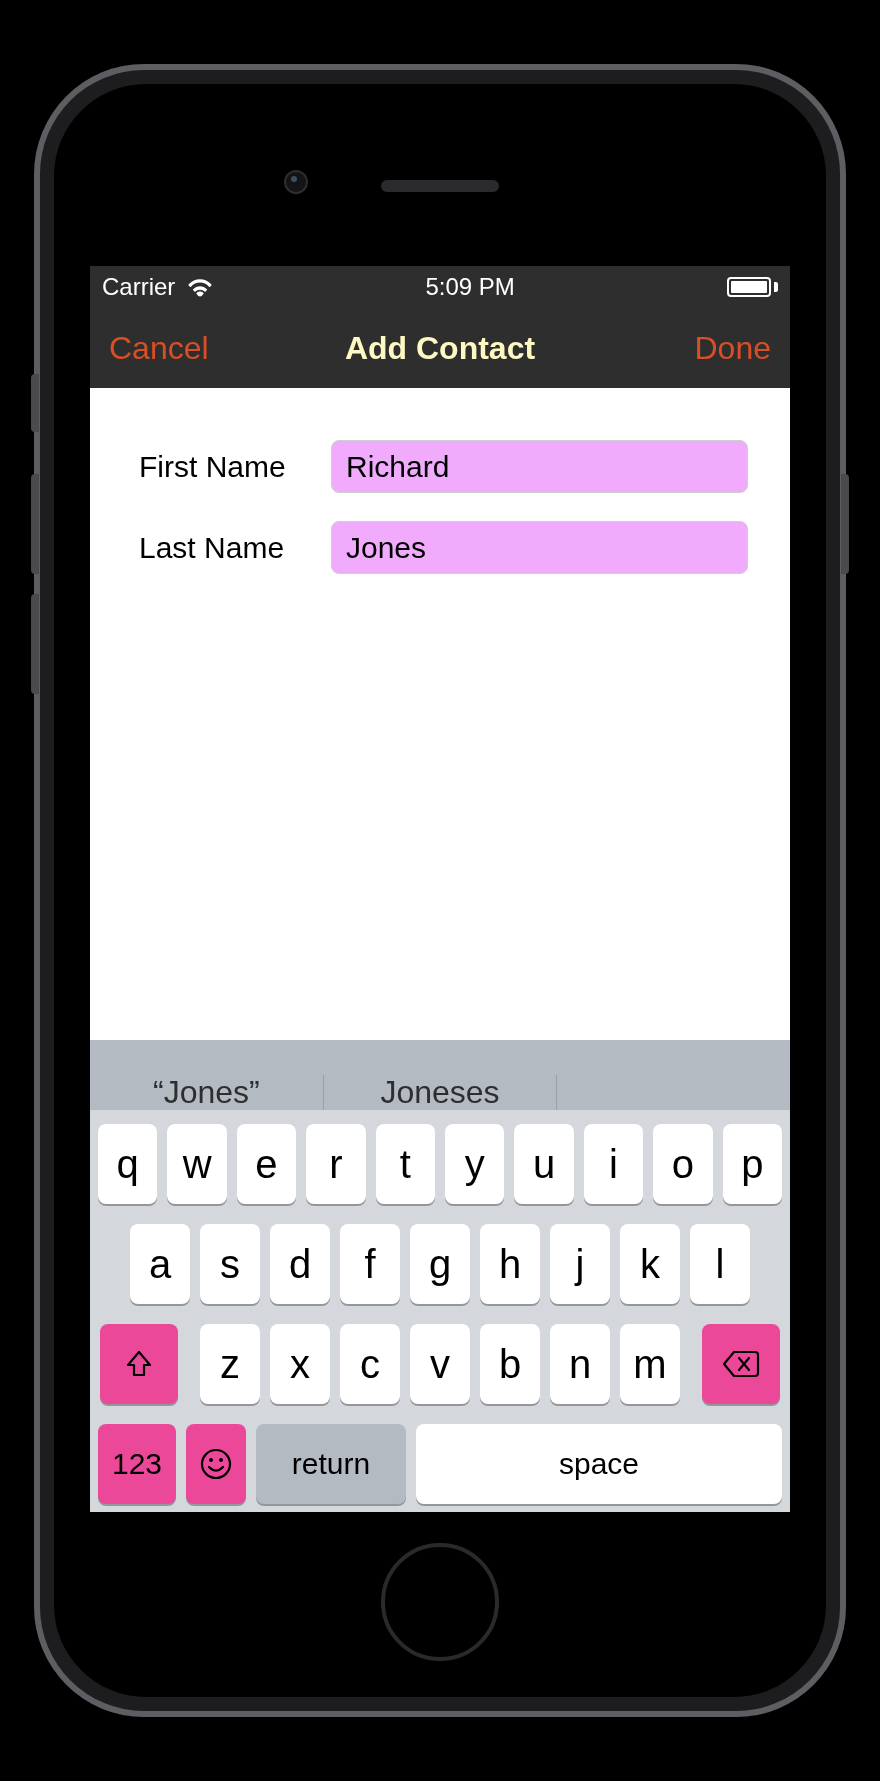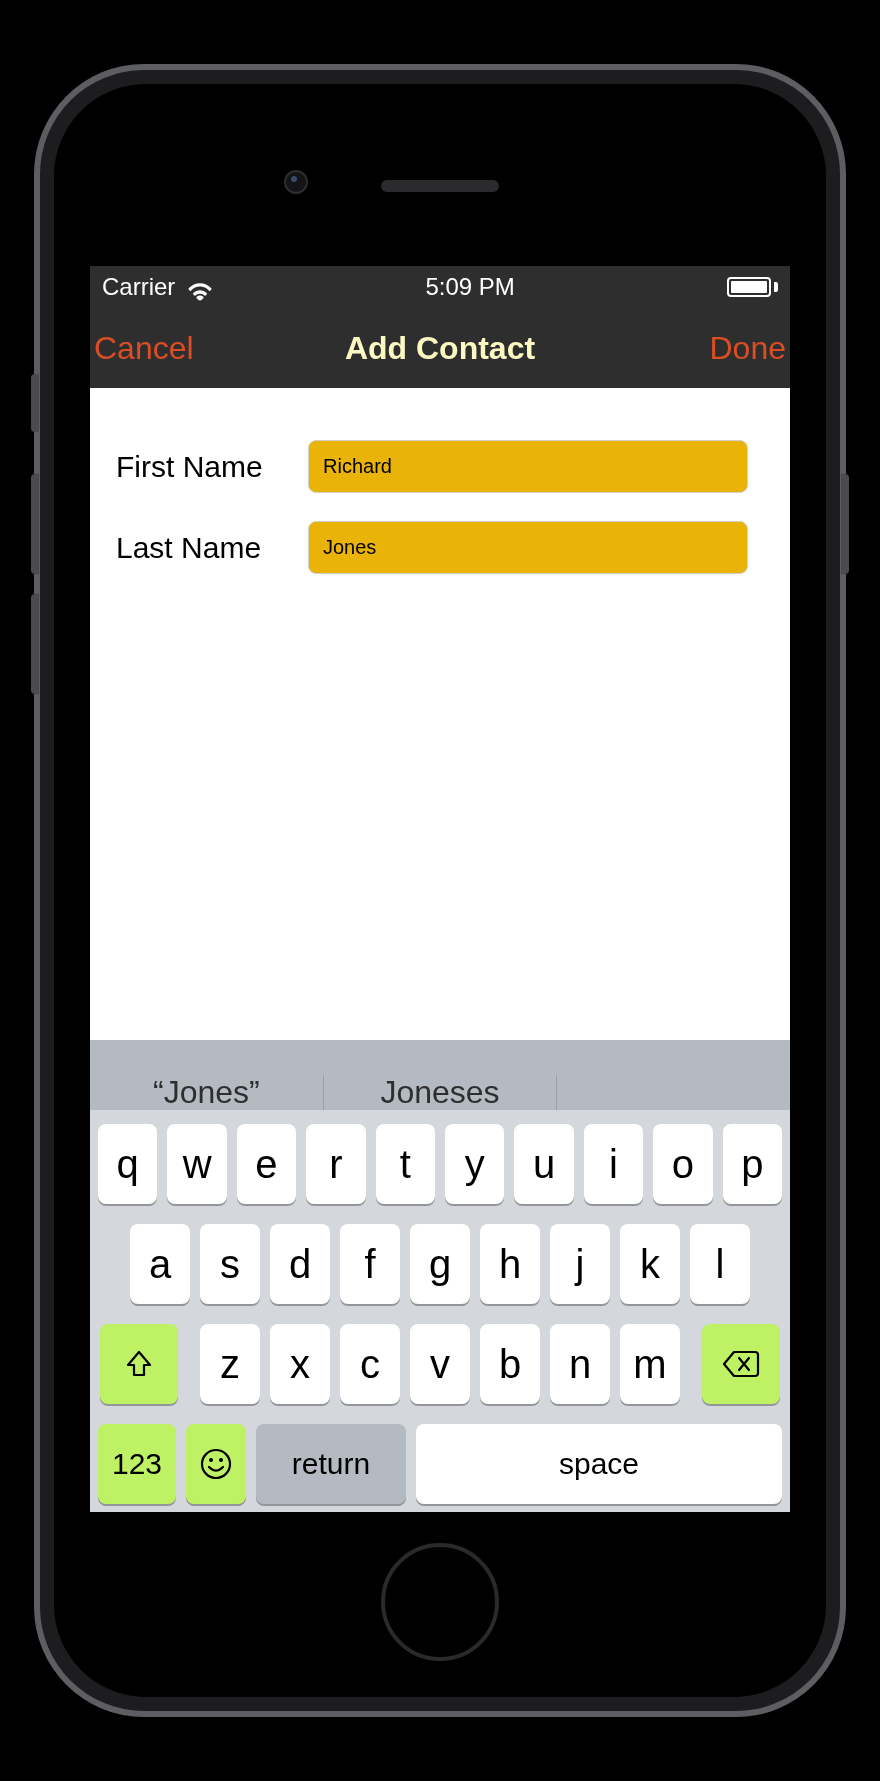--- a/index.html
+++ b/index.html
@@ -100,21 +100,21 @@
     .statusbar {
       height: 42px;
       background: #2f2e2e;
       color: #fff;
       display: flex;
       align-items: center;
       justify-content: space-between;
       padding: 0 12px;
       font-size: 24px;
     }
-    .statusbar .left, .statusbar .right { display:flex; align-items:flex-end; gap:12px; }
+    .statusbar .left, .statusbar .right { display:flex; align-items:center; gap:12px; }
     .wifi-icon svg { display:block; }
     .battery {
       display:flex; align-items:center;
     }
     .battery-body {
       width: 44px; height: 20px;
       border: 2.5px solid #fff;
       border-radius: 4px;
       position: relative;
       margin-right: 3px;
@@ -129,21 +129,21 @@
       background:#fff; border-radius: 0 2px 2px 0;
     }
 
     
     .navbar {
       height: 80px;
       background: #2f2e2e;
       display: flex;
       align-items: center;
       justify-content: space-between;
-      padding: 0 4px;
+      padding: 0 19px;
       position: relative;
     }
     .navbar .nav-btn {
       color: #d94e24;
       font-size: 32px;
       background: none;
       border: none;
       cursor: pointer;
     }
     .navbar .nav-btn.done { font-weight: 400; }
@@ -155,41 +155,42 @@
       font-size: 32px;
       font-weight: 600;
       pointer-events: none;
     }
 
     
     .content {
       flex: 1;
       padding: 52px 42px 0 26px;
       background: #fff;
+      margin-left: 23px;
     }
     .form-row {
       display: flex;
       align-items: center;
       gap: 18px;
       margin-bottom: 28px;
     }
     .form-label {
       width: 174px;
       font-size: 30px;
       color: #000;
     }
     .form-input {
       flex: 1;
       height: 53px;
       border: 1px solid #cfcfcf;
       border-radius: 8px;
       padding: 0 14px;
-      font-size: 20px;
+      font-size: 30px;
       color: #000;
-      background: #eab308;
+      background: #f0abfc;
     }
 
     
     .predictive {
       height: 70px;
       background: #b4bac2;
       display: flex;
     }
     .pred-item {
       flex: 1;
@@ -225,21 +226,21 @@
       display: flex;
       align-items: center;
       justify-content: center;
       font-size: 40px;
       color: #000;
       border: none;
       cursor: pointer;
       user-select: none;
     }
     .key.func {
-      background: #bef264;
+      background: #ec4899;
     }
     .key.shift, .key.backspace {
       width: 78px;
     }
     .kb-row.row3 {
       justify-content: space-between;
       padding: 0 2px;
     }
     .row3-mid {
       display: flex;

